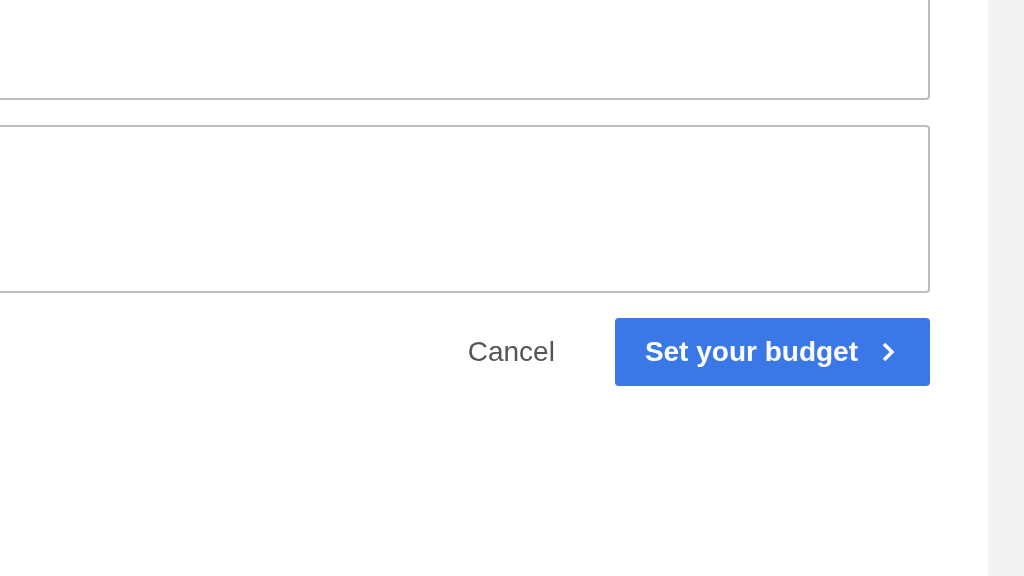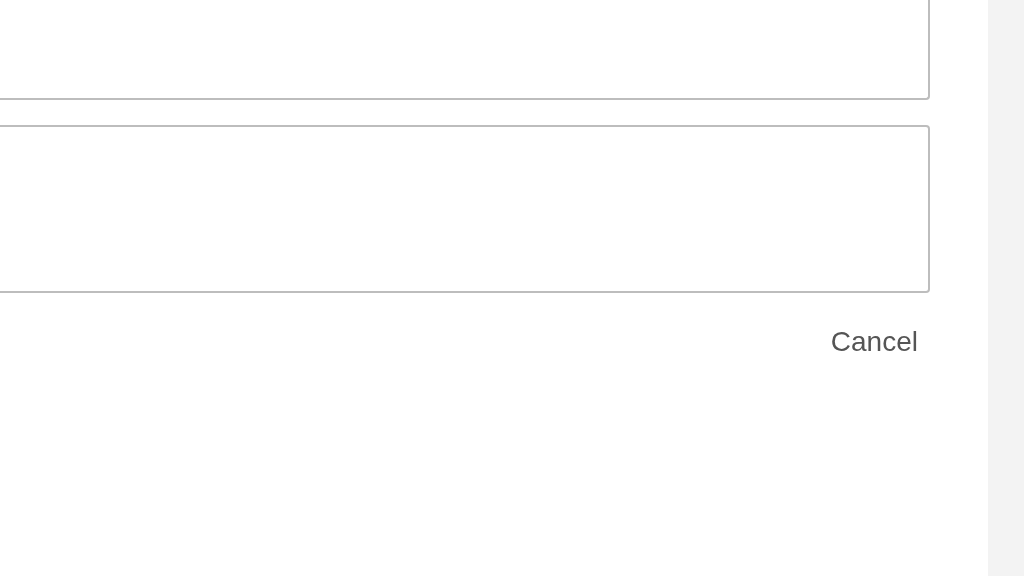--- a/index.html
+++ b/index.html
@@ -115,14 +115,22 @@
 
 <div class="right-sidebar"></div>
 <div class="divider-line"></div>
 
 <div class="main-area">
   <div class="text-panel-top"></div>
   <div class="text-panel-bottom"></div>
 
   <div class="button-row">
     <button class="cancel-button">Cancel</button>
+    <button class="primary-button">
+      <span>Set your budget</span>
+      <span class="chevron-icon">
+        <svg viewBox="0 0 24 24">
+          <polyline points="8,4 16,12 8,20"></polyline>
+        </svg>
+      </span>
+    </button>
   </div>
 </div>
 
 </body></html>

